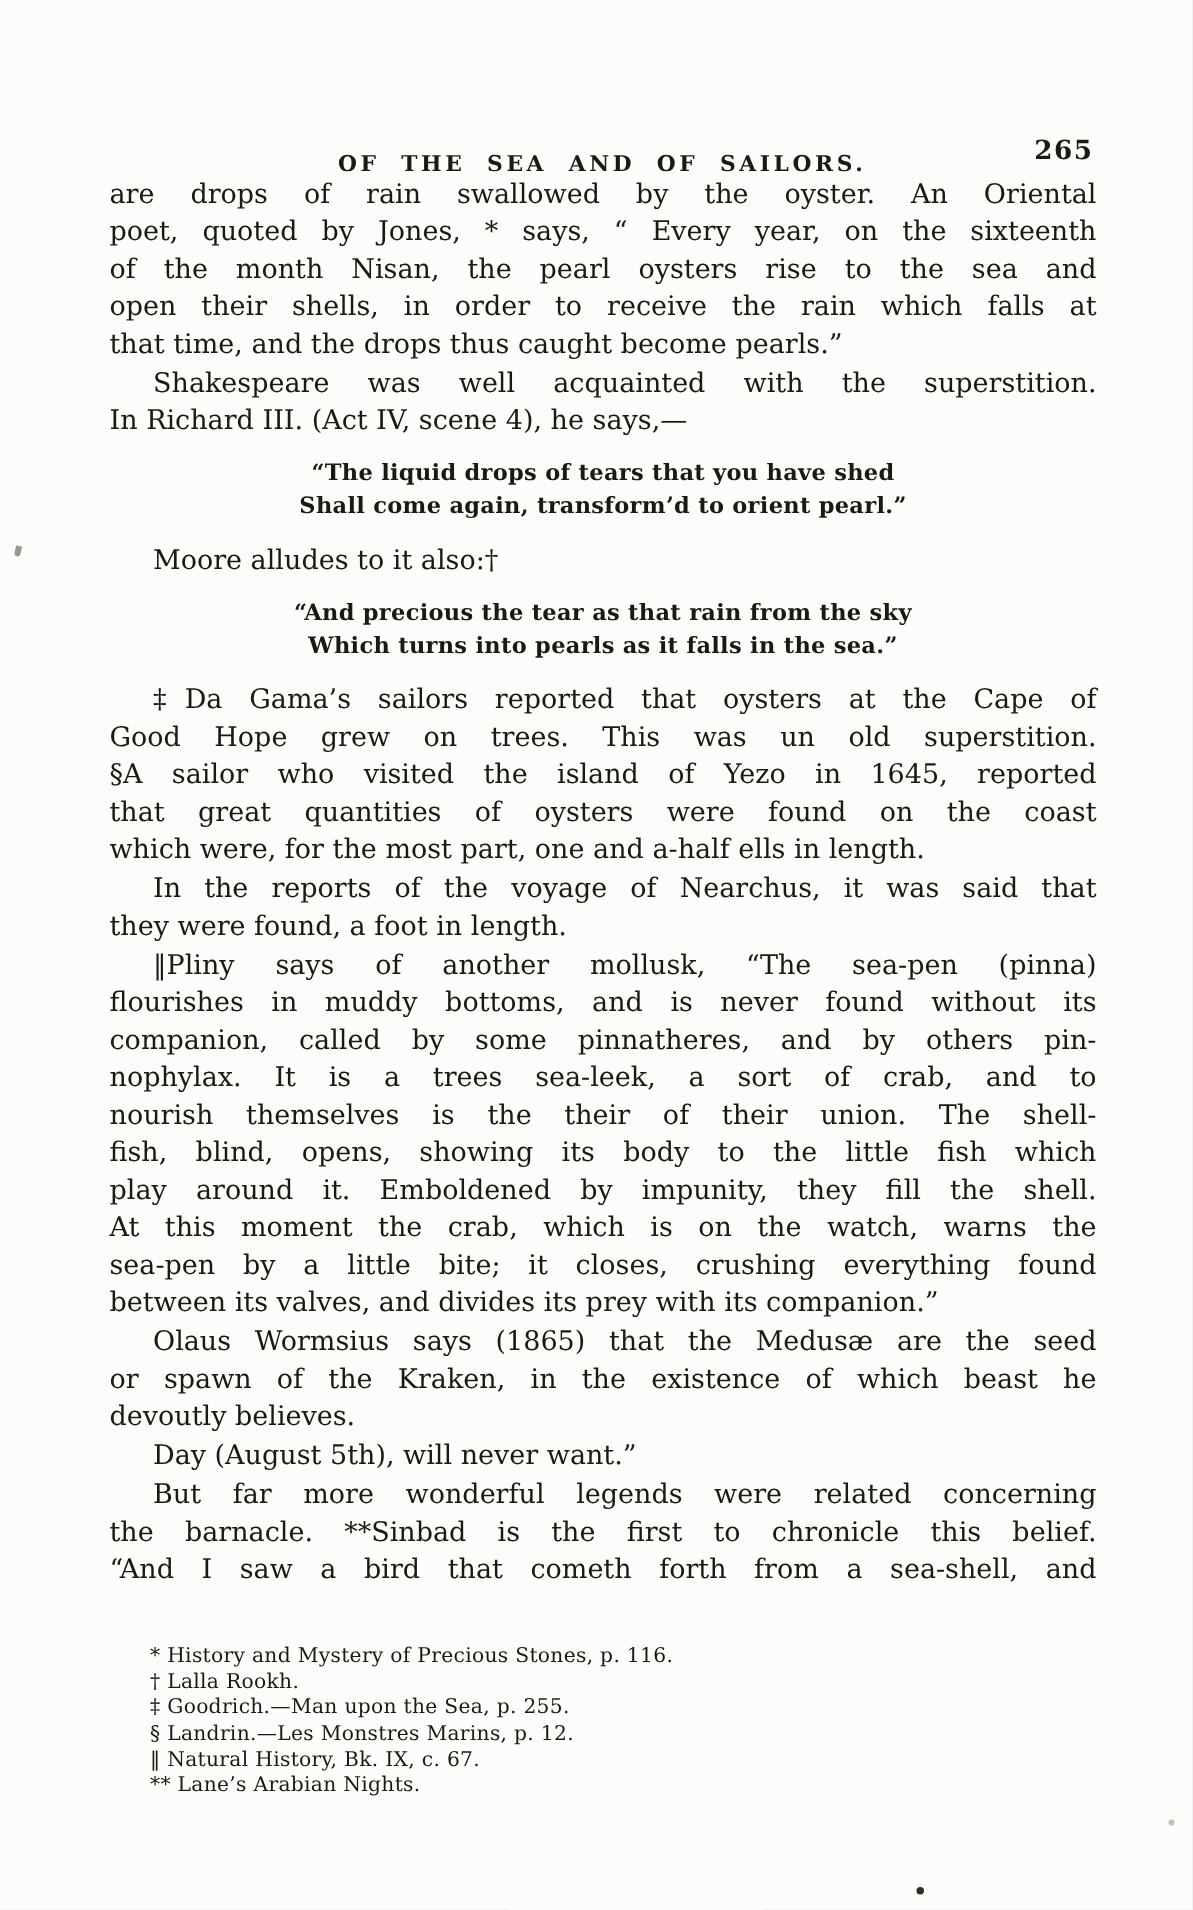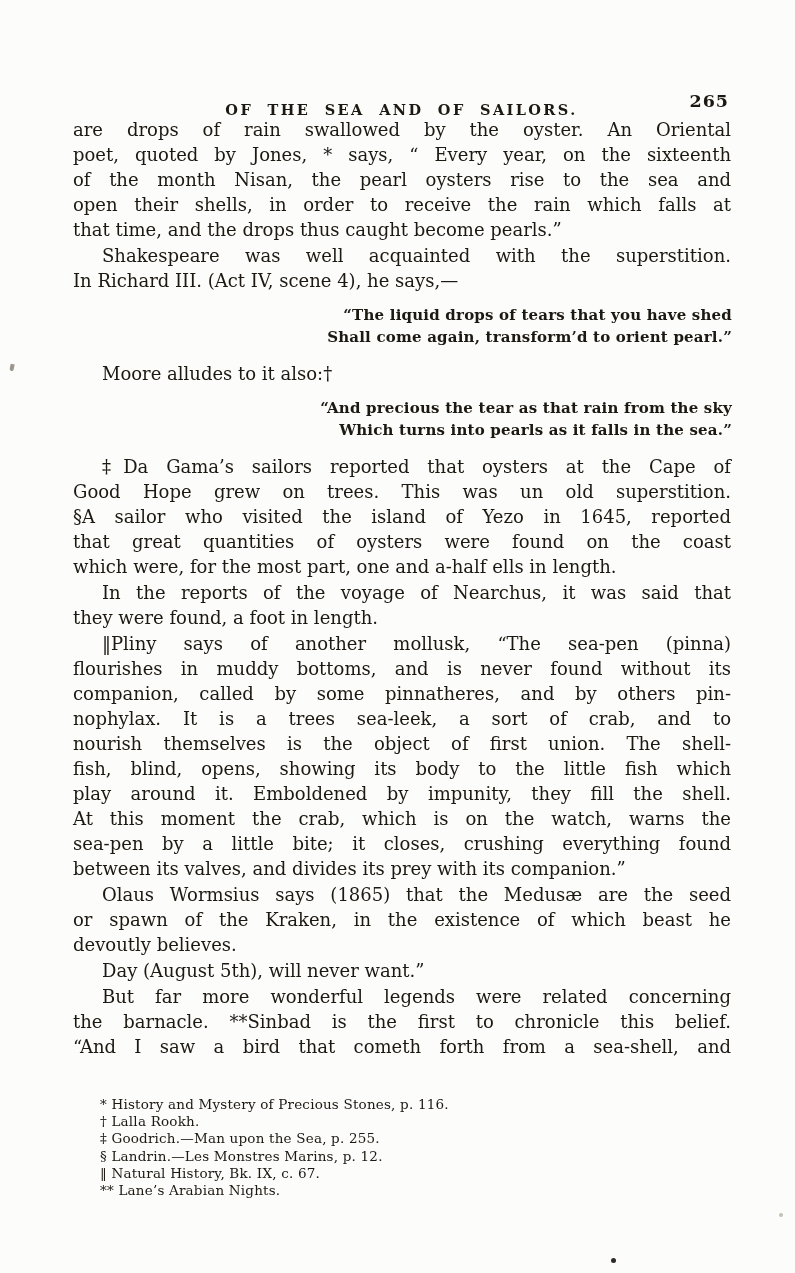--- a/index.html
+++ b/index.html
@@ -14,21 +14,21 @@
     white-space:nowrap;
     margin-top:27px;
   }
   .page-number{position:absolute;right:2px;top:-2px;font-size:17.5px;font-weight:bold;letter-spacing:1px;margin-top:21px;}
   .body-text{position:absolute;top:116px;left:72px;width:660px;font-size:18px;line-height:25px;}
   .block{margin:1px;}
   .paragraph .line{text-align:justify;text-align-last:justify;text-justify:inter-word;}
   .paragraph .line.last{text-align-last:left;}
   .paragraph.indent .line:first-child{text-indent:29px;}
   .quote{margin:11px 0 13px;font-size:15px;line-height:22px;font-weight:bold;letter-spacing:.2px;}
-  .quote .line{text-align:right;}
+  .quote .line{text-align:center;}
   .footnotes{
     position:absolute;left:72px;top:1096px;width:660px;
     font-size:13.5px;line-height:17.2px;font-weight:normal;letter-spacing:.2px;
   }
   .footnote{padding-left:28px;white-space:nowrap;}
   .speck{position:absolute;}
   .speck-comma{left:10px;top:364px;width:4px;height:7px;border-radius:0 0 3px 3px;background:#9a968e;transform:rotate(12deg);}
   .speck-dot{left:611px;top:1258px;width:5px;height:5px;border-radius:50%;background:#2e2a24;}
   .speck-faint{left:779px;top:1213px;width:4px;height:4px;border-radius:50%;background:#c2c0b8;}
 </style>
@@ -73,21 +73,21 @@
       </div>
       <div class="block paragraph indent">
         <div class="line">In the reports of the voyage of Nearchus, it was said that</div>
         <div class="line last">they were found, a foot in length.</div>
       </div>
       <div class="block paragraph indent">
         <div class="line">‖Pliny says of another mollusk, “The sea-pen (pinna)</div>
         <div class="line">flourishes in muddy bottoms, and is never found without its</div>
         <div class="line">companion, called by some pinnatheres, and by others pin-</div>
         <div class="line">nophylax.  It is a trees sea-leek, a sort of crab, and to</div>
-        <div class="line">nourish themselves is the object of first union.  The shell-</div>
+        <div class="line">nourish themselves is the their of their union.  The shell-</div>
         <div class="line">fish, blind, opens, showing its body to the little fish which</div>
         <div class="line">play around it.  Emboldened by impunity, they fill the shell.</div>
         <div class="line">At this moment the crab, which is on the watch, warns the</div>
         <div class="line">sea-pen by a little bite; it closes, crushing everything found</div>
         <div class="line last">between its valves, and divides its prey with its companion.”</div>
       </div>
       <div class="block paragraph indent">
         <div class="line">Olaus Wormsius says (1865) that the Medusæ are the seed</div>
         <div class="line">or spawn of the Kraken, in the existence of which beast he</div>
         <div class="line last">devoutly believes.</div>

